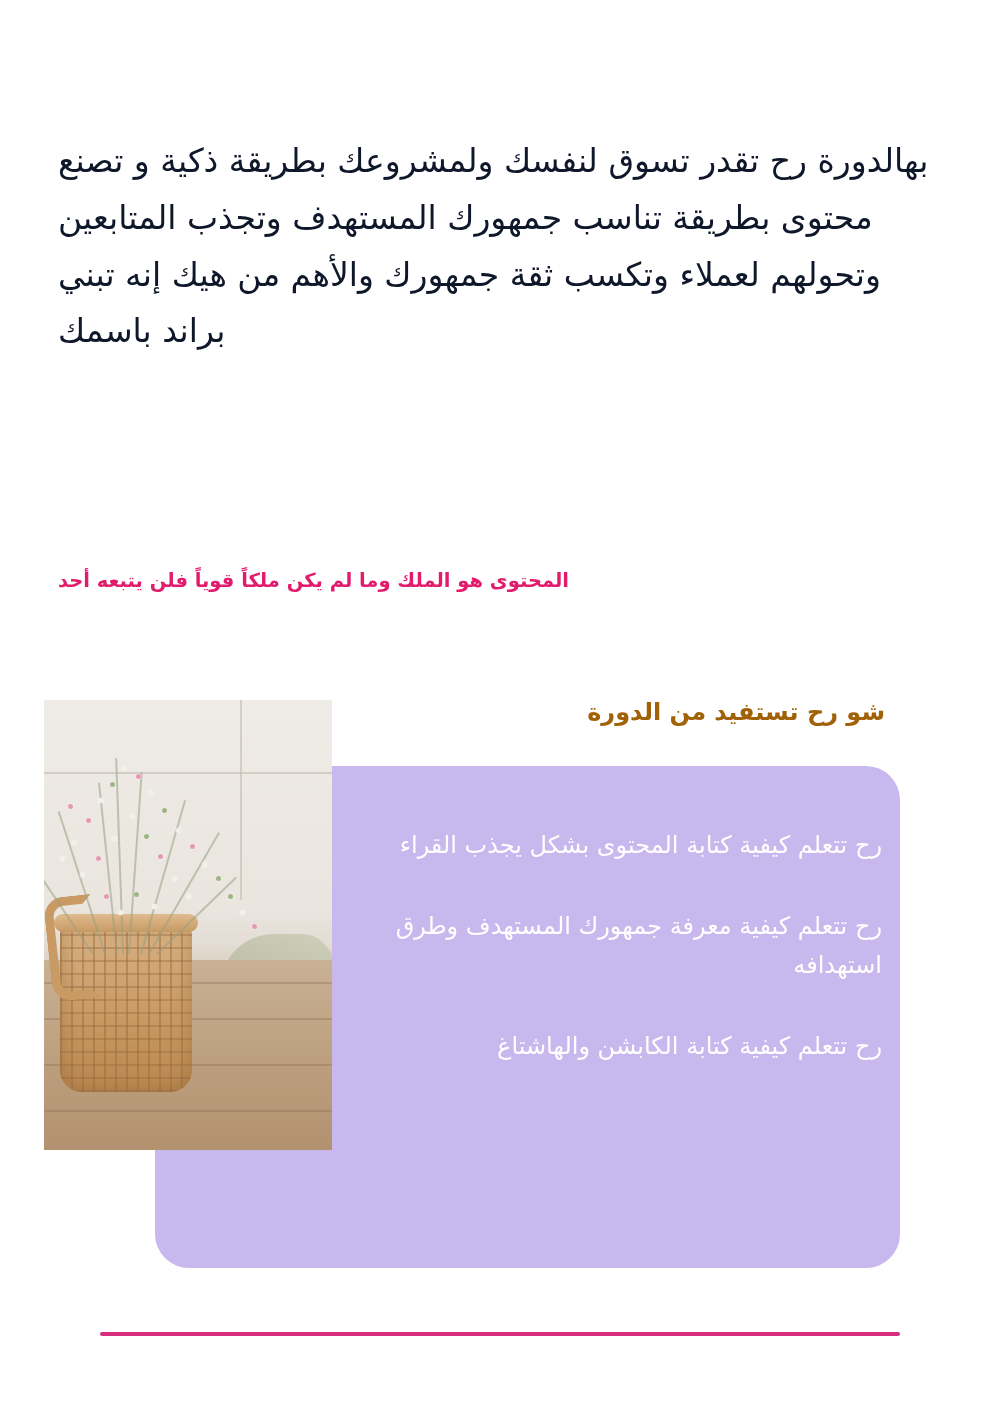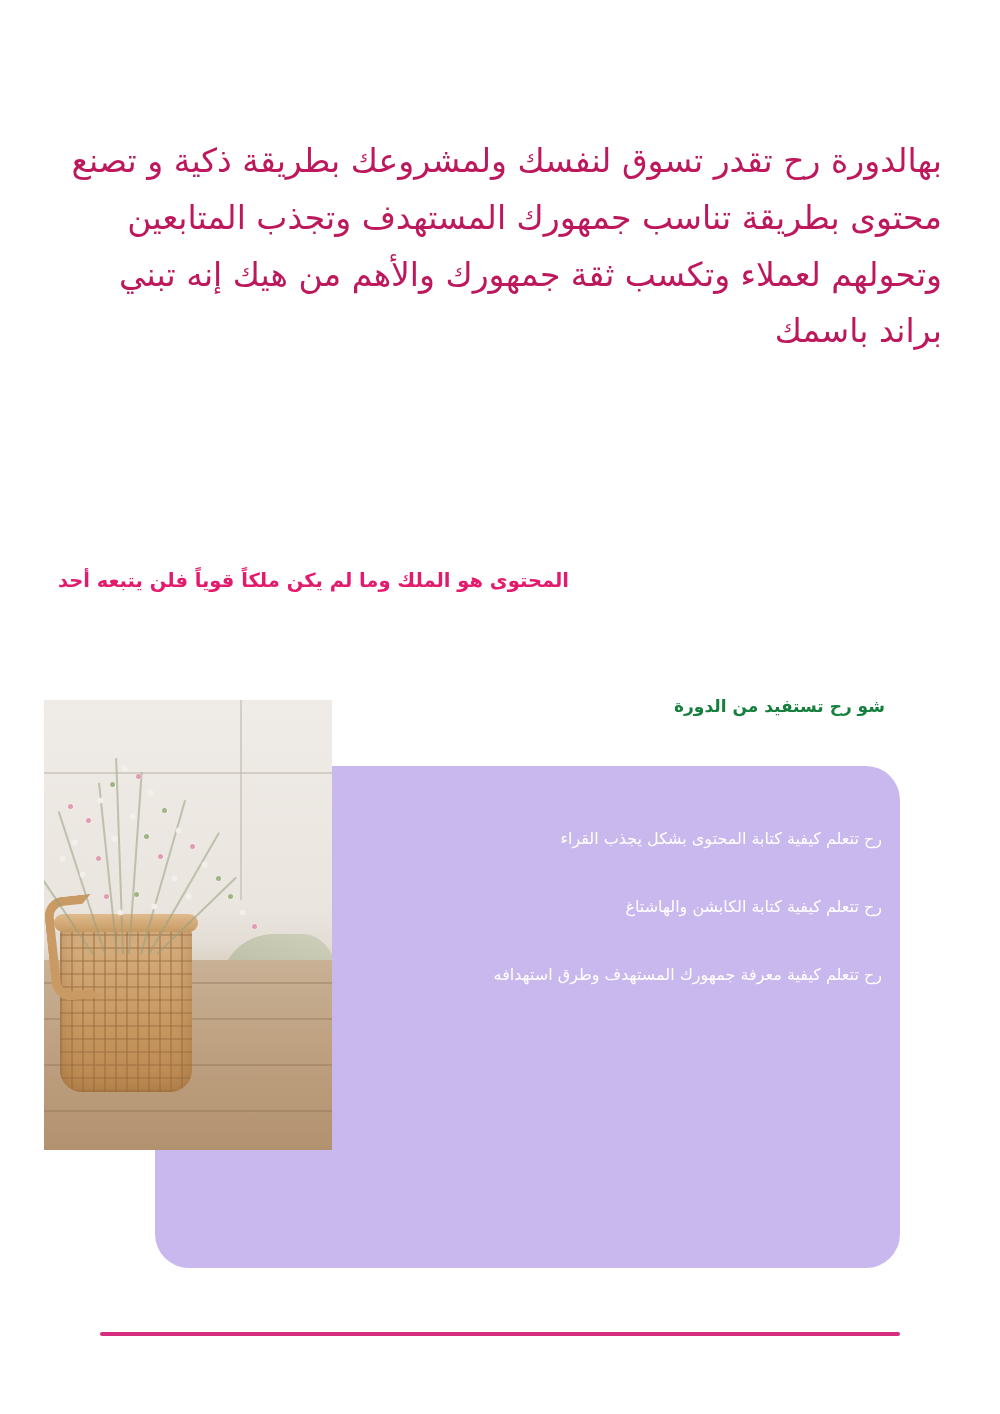--- a/index.html
+++ b/index.html
@@ -20,25 +20,25 @@
     height: 1414px;
     box-sizing: border-box;
   }
 
   
   .intro {
     position: absolute;
     top: 100px;
     right: 58px;
     left: 58px;
-    text-align: right;
+    text-align: left;
     direction: rtl;
     font-size: 33px;
     line-height: 1.72;
-    color: #be185d;
+    color: #0f172a;
     font-weight: 400;
     letter-spacing: 0px;
   }
 
   
   .tagline {
     position: absolute;
     top: 545px;
     right: 58px;
     left: 58px;
@@ -50,23 +50,23 @@
     line-height: 1.6;
   }
 
   
   .subheading {
     position: absolute;
     top: 678px;
     right: 115px;
     direction: rtl;
     text-align: right;
-    font-size: 17px;
+    font-size: 24px;
     font-weight: 700;
-    color: #15803d;
+    color: #a16207;
     line-height: 1.5;
     margin-top: 16px;
   }
 
   
   .benefits-card {
     position: absolute;
     top: 766px;
     right: 100px;
     width: 745px;
@@ -75,21 +75,21 @@
     border-radius: 34px;
   }
   .benefits-list {
     position: absolute;
     top: 826px;
     right: 118px;
     width: 520px;
     direction: rtl;
     text-align: right;
     color: #ffffff;
-    font-size: 16px;
+    font-size: 24px;
     line-height: 1.62;
   }
   .benefit-item {
     margin-bottom: 42px;
   }
   .benefit-item:last-child {
     margin-bottom: 0;
   }
 
   
@@ -234,22 +234,22 @@
   <p class="intro">بهالدورة رح تقدر تسوق لنفسك ولمشروعك بطريقة ذكية و تصنع محتوى بطريقة تناسب جمهورك المستهدف وتجذب المتابعين وتحولهم لعملاء وتكسب ثقة جمهورك والأهم من هيك إنه تبني براند باسمك</p>
 
   <p class="tagline">المحتوى هو الملك وما لم يكن ملكاً قوياً فلن يتبعه أحد</p>
 
   <p class="subheading">شو رح تستفيد من الدورة</p>
 
   <div class="benefits-card"></div>
 
   <div class="benefits-list">
     <div class="benefit-item">رح تتعلم كيفية كتابة  المحتوى بشكل يجذب القراء</div>
+    <div class="benefit-item">رح تتعلم كيفية معرفة جمهورك المستهدف وطرق استهدافه</div>
     <div class="benefit-item">رح تتعلم كيفية كتابة الكابشن والهاشتاغ</div>
-    <div class="benefit-item">رح تتعلم كيفية معرفة جمهورك المستهدف وطرق استهدافه</div>
   </div>
 
   <div class="photo">
     <div class="photo-inner">
       <div class="wall-line" style="top:72px;"></div>
       <div class="wall-line v"></div>
 
       <div class="cushion"></div>
 
       <div class="floor">

